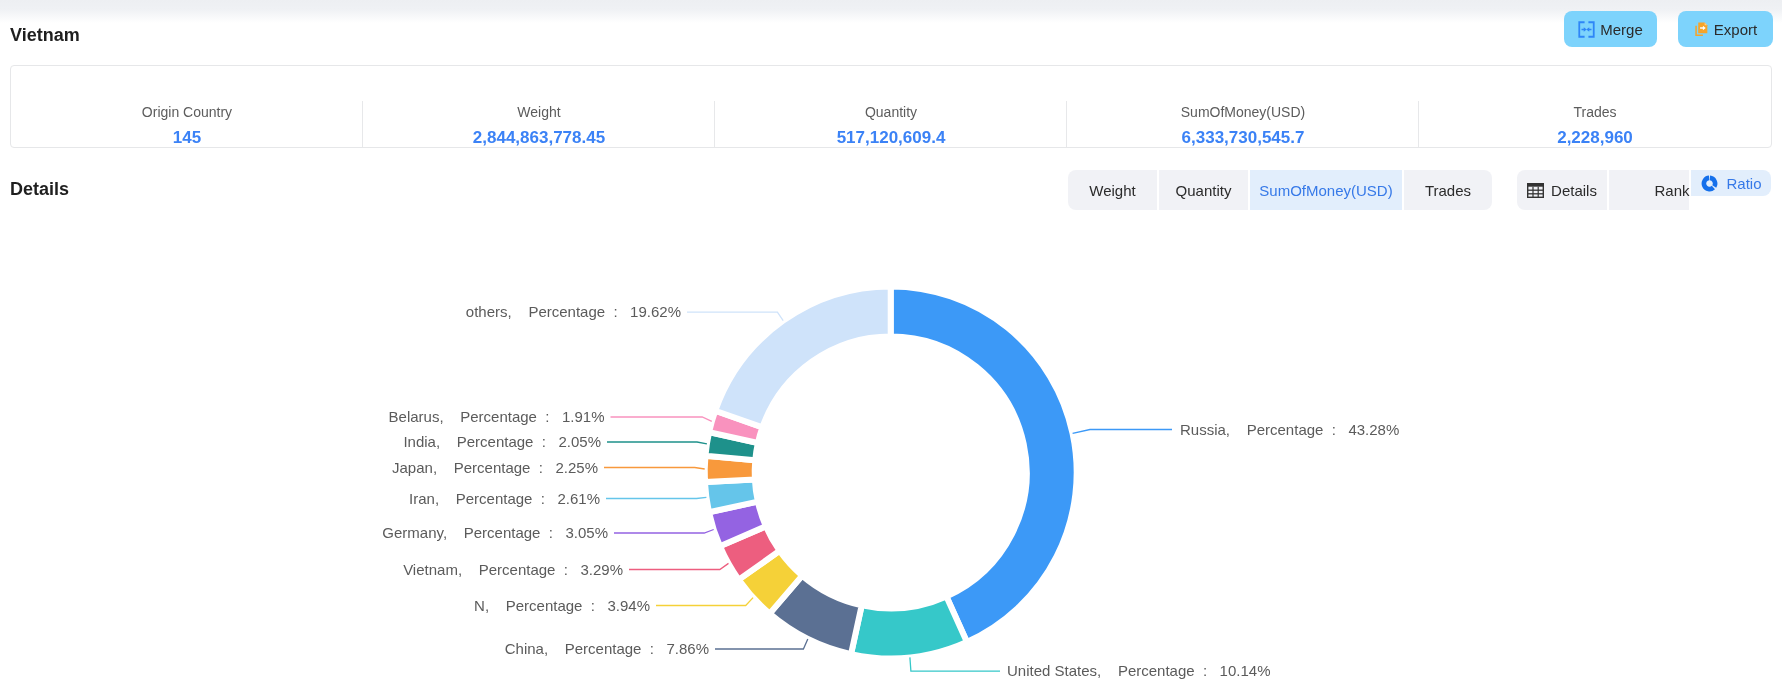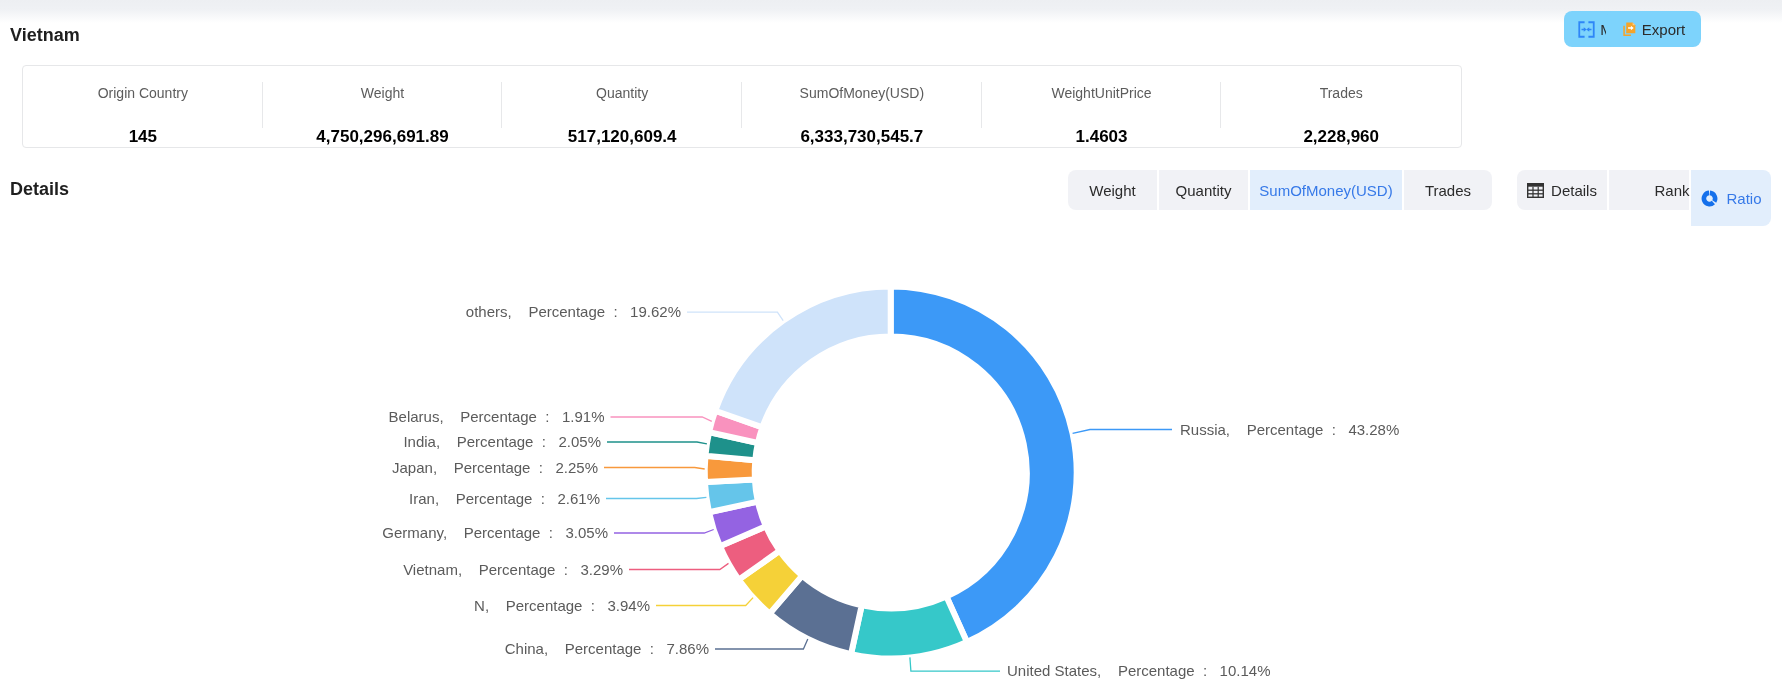--- a/index.html
+++ b/index.html
@@ -1,23 +1,23 @@
 <!DOCTYPE html>
 <html><head><meta charset="utf-8">
 <style>
 * { margin:0; padding:0; box-sizing:border-box; }
 html,body { width:1782px; height:688px; background:#fff; font-family:"Liberation Sans", sans-serif; position:relative; overflow:hidden; }
 .abs { position:absolute; }
 .topband { left:0; top:0; width:1782px; height:24px; background:linear-gradient(#edeff2 0px,#eff1f4 9px,#ffffff 23px); }
 .h1 { font-size:18px; font-weight:bold; color:#1f1f1f; }
 .btn { display:flex; align-items:center; justify-content:center; gap:5px; background:#7dd3fc; border-radius:8px; font-size:15px; color:#2b2b2b; }
-.statbox { left:22px; top:65px; width:1440px; height:83px; border:1px solid #e6e7e9; border-radius:4px; display:flex; }
+.statbox { left:10px; top:65px; width:1762px; height:83px; border:1px solid #e6e7e9; border-radius:4px; display:flex;align-items:flex-end; }
 .stat { flex:1; position:relative; text-align:center; padding-top:20px; }
 .stat .lb { font-size:14px; color:#5c5c5c; line-height:15px; }
-.stat .vl { font-size:17px; font-weight:bold; color:#000000; margin-top:26px; line-height:19px; }
+.stat .vl { font-size:17px; font-weight:bold; color:#3b82f6; margin-top:8px; line-height:19px; }
 .stat:not(:last-child)::after { content:""; position:absolute; right:0; top:16px; height:46px; width:1px; background:#e7e8ea; }
 .seg { display:flex; align-items:center; justify-content:center; background:#f1f2f6; font-size:15px; color:#2b2b2b; gap:7px; }
 .seg.sel { background:#e2eefc; color:#3679e8; }
 .plbl { font-size:15px; fill:#5b5b5b; font-family:"Liberation Sans",sans-serif; }
 </style></head>
 <body>
 <div class="abs topband"></div>
 <div class="abs h1" style="left:10px; top:25px;">Vietnam</div>
 
 <div class="abs btn" style="left:1564px; top:11px; width:93px; height:36px;">
@@ -25,50 +25,46 @@
       <g stroke="#2E86F7" stroke-width="1.7" fill="none">
 <path d="M6.2,1.2 H1.2 V14.8 H6.2"></path>
         <path d="M9.8,1.2 H14.8 V14.8 H9.8"></path>
       </g>
 <path d="M3.3,7.35 L5.4,7.35 L5.4,5.8 L8.2,8.0 L5.4,10.2 L5.4,8.65 L3.3,8.65 Z" fill="#2E86F7"></path>
 <path d="M12.7,7.35 L10.6,7.35 L10.6,5.8 L7.8,8.0 L10.6,10.2 L10.6,8.65 L12.7,8.65 Z" fill="#2E86F7"></path>
 </svg>
 <span>Merge</span>
   </div>
 
-<div class="abs btn" style="left:1606px; top:11px; width:95px; height:36px;">
+<div class="abs btn" style="left:1678px; top:11px; width:95px; height:36px;">
 <svg width="15" height="16" viewBox="0 0 16 16">
 <path d="M2.2,4.5 V14.6 H9.5" fill="none" stroke="#F7A428" stroke-width="1.6"></path>
 <path d="M4.5,1 H11.3 L14.2,3.9 V12.6 H4.5 Z" fill="#F7A428"></path>
 <path d="M11.3,1 L14.2,3.9 H11.3 Z" fill="#FBCE8A"></path>
 <path d="M6.5,6.1 h3 v-1.5 l3,2.3 l-3,2.3 v-1.5 h-3 Z" fill="#ffffff"></path>
 </svg>
 <span>Export</span>
   </div>
 
 <div class="abs statbox">
 <div class="stat">
       <div class="lb">Origin Country</div>
       <div class="vl">145</div>
     </div>
 <div class="stat">
       <div class="lb">Weight</div>
-      <div class="vl">4,750,296,691.89</div>
+      <div class="vl">2,844,863,778.45</div>
     </div>
 <div class="stat">
       <div class="lb">Quantity</div>
       <div class="vl">517,120,609.4</div>
     </div>
 <div class="stat">
       <div class="lb">SumOfMoney(USD)</div>
       <div class="vl">6,333,730,545.7</div>
-    </div>
-<div class="stat">
-      <div class="lb">WeightUnitPrice</div>
-      <div class="vl">1.4603</div>
     </div>
 <div class="stat">
       <div class="lb">Trades</div>
       <div class="vl">2,228,960</div>
     </div>
 </div>
 
 <div class="abs h1" style="left:10px; top:179px;">Details</div>
 
 <div class="abs" style="left:1068px; top:170px; display:flex; gap:2px;">
@@ -92,21 +88,21 @@
     </div>
 <div class="seg" style="width:80px; height:40px;padding-left:39px;">
 <svg width="16" height="16" viewBox="0 0 16 16" fill="none" stroke="#333">
         <path d="M1.5,0.5 V14.5 H15.5" stroke-width="1.6"></path>
         <line x1="4.2" y1="3" x2="14" y2="3" stroke-width="1.6"></line>
         <line x1="4.2" y1="6.6" x2="10.5" y2="6.6" stroke-width="1.6"></line>
         <line x1="4.2" y1="10.2" x2="7.5" y2="10.2" stroke-width="1.6"></line>
       </svg>
 <span>Rank</span>
     </div>
-<div class="seg sel" style="width:80px; height:56px; border-radius:0 8px 8px 0;">
+<div class="seg sel" style="width:80px; height:26px; border-radius:0 8px 8px 0;">
 <svg width="19" height="19" viewBox="0 0 19 19">
         <g stroke="#1570EB" fill="none">
           <path d="M 9.89,3.91 A 5.6,5.6 0 0 1 14.25,12.47" stroke-width="4.6"></path>
           <path d="M 13.39,13.53 A 5.6,5.6 0 1 1 9.11,3.91" stroke-width="4.6"></path>
         </g>
       </svg>
 <span>Ratio</span>
     </div>
 </div>
 

